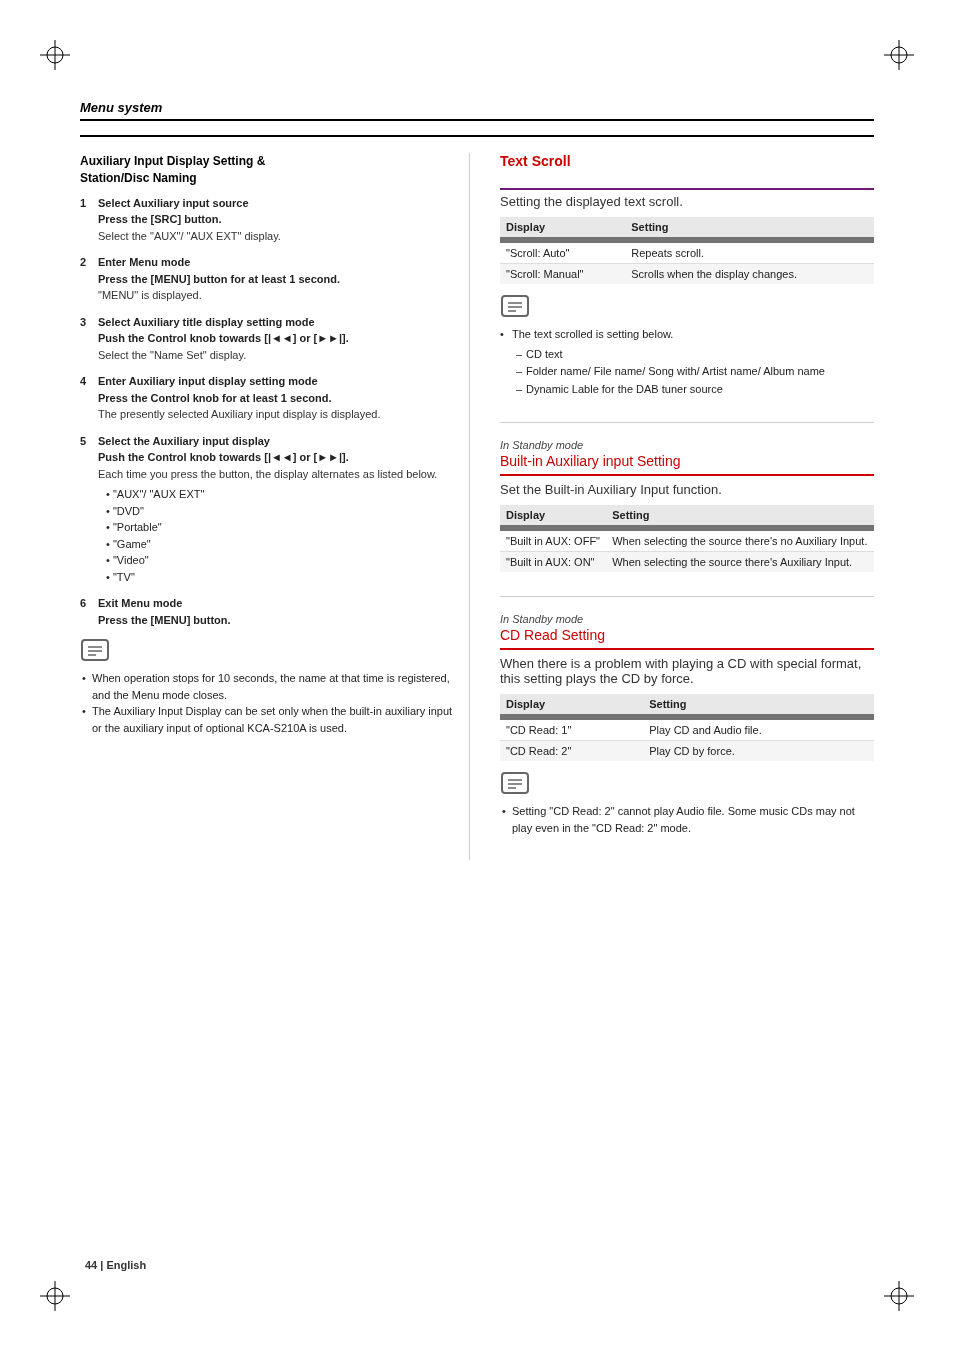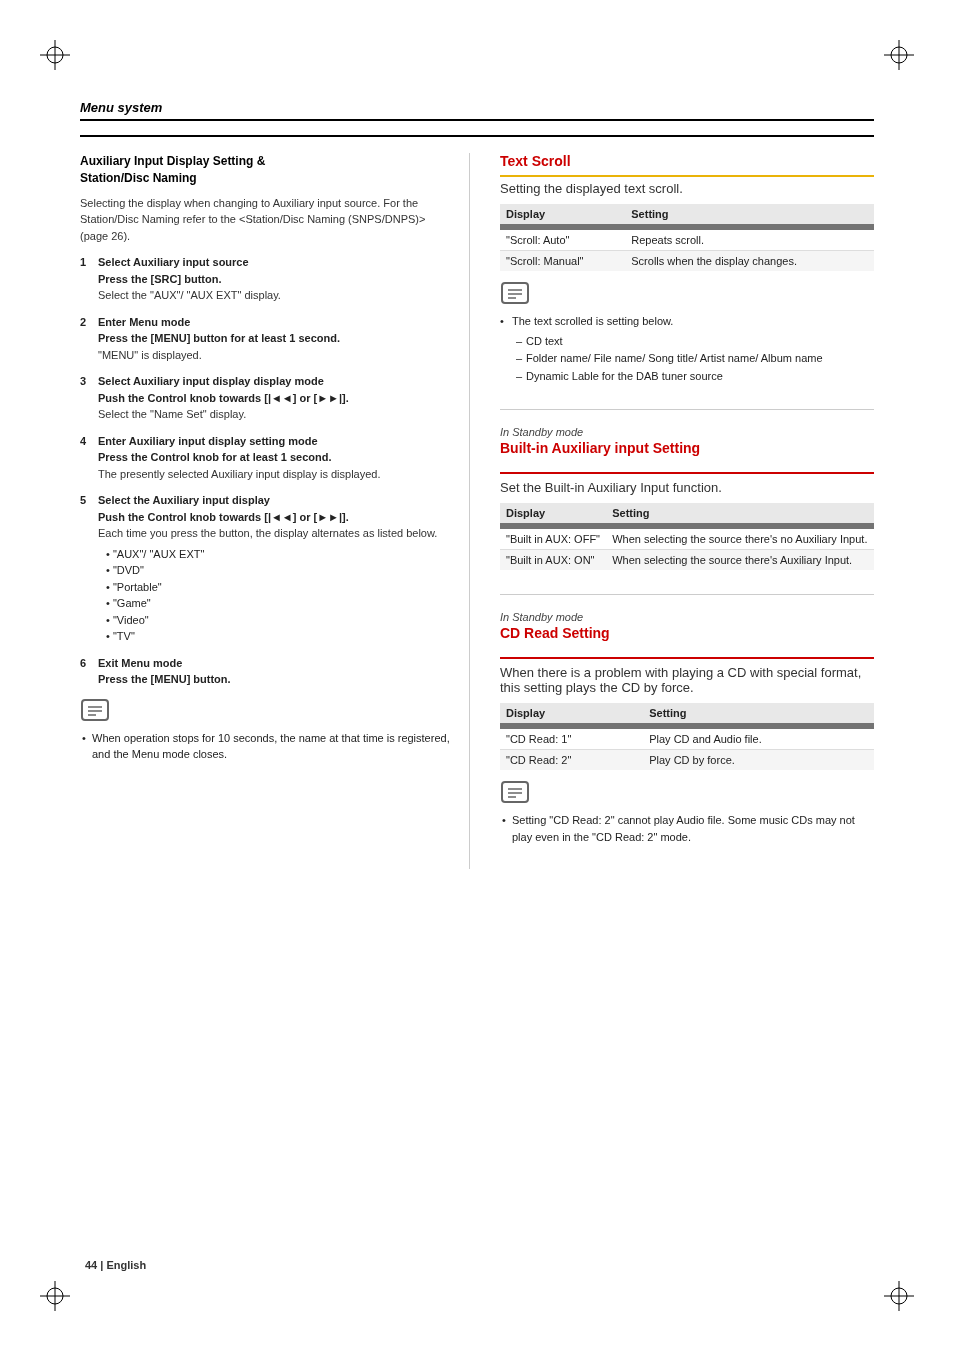--- a/index.html
+++ b/index.html
@@ -167,22 +167,22 @@
     .right-section {
       margin-bottom: 24px;
     }
 
     
     .text-scroll-title {
       font-size: 14px;
       font-weight: bold;
       color: #cc0000;
       margin-bottom: 4px;
-      border-bottom: 2px solid #eab308;
-      padding-bottom: 6px;
+      border-bottom: 2px solid #701a75;
+      padding-bottom: 19px;
     }
 
     .subsection-text {
       font-size: 13px;
       color: #333;
       margin-bottom: 8px;
     }
 
     .note-list {
       list-style: none;
@@ -232,24 +232,24 @@
     
     .in-standby {
       font-style: italic;
       font-size: 11px;
       color: #444;
       margin-bottom: 2px;
     }
 
     .section-heading-red {
       font-size: 14px;
-      font-weight: bold;
+      font-weight: normal;
       color: #cc0000;
       border-bottom: 2px solid #cc0000;
-      padding-bottom: 16px;
+      padding-bottom: 5px;
       margin-bottom: 6px;
     }
 
     .menu-system-header {
       font-style: italic;
       font-weight: bold;
       font-size: 13px;
       color: #000;
       padding-bottom: 4px;
       border-bottom: 2px solid #000;
@@ -304,21 +304,20 @@
 
   <div class="two-col">
 
     <div class="col-left">
 
       <div class="left-section-title">
         <span>Auxiliary Input Display Setting &amp;</span><br>
         <span>Station/Disc Naming</span>
       </div>
 
-      <p class="section-subtitle">Selecting the display when changing to Auxiliary input source. For the Station/Disc Naming refer to the &lt;Station/Disc Naming (SNPS/DNPS)&gt; (page 26).</p>
 
       <div class="step">
         <span class="step-num">1</span>
         <div class="step-content">
           <span class="step-title">Select Auxiliary input source</span>
           <span class="step-instruction">Press the [SRC] button.</span>
           <span class="step-detail">Select the "AUX"/ "AUX EXT" display.</span>
         </div>
       </div>
 
@@ -327,21 +326,21 @@
         <div class="step-content">
           <span class="step-title">Enter Menu mode</span>
           <span class="step-instruction">Press the [MENU] button for at least 1 second.</span>
           <span class="step-detail">"MENU" is displayed.</span>
         </div>
       </div>
 
       <div class="step">
         <span class="step-num">3</span>
         <div class="step-content">
-          <span class="step-title">Select Auxiliary input display display mode</span>
+          <span class="step-title">Select Auxiliary title display setting mode</span>
           <span class="step-instruction">Push the Control knob towards [|◄◄] or [►►|].</span>
           <span class="step-detail">Select the "Name Set" display.</span>
         </div>
       </div>
 
       <div class="step">
         <span class="step-num">4</span>
         <div class="step-content">
           <span class="step-title">Enter Auxiliary input display setting mode</span>
           <span class="step-instruction">Press the Control knob for at least 1 second.</span>
@@ -378,20 +377,21 @@
         <div style="margin-bottom:6px;">
           <svg width="30" height="24" viewBox="0 0 30 24">
             <rect x="2" y="2" width="26" height="20" rx="3" ry="3" fill="none" stroke="#666" stroke-width="2"></rect>
             <line x1="8" y1="9" x2="22" y2="9" stroke="#666" stroke-width="1.5"></line>
             <line x1="8" y1="13" x2="22" y2="13" stroke="#666" stroke-width="1.5"></line>
             <line x1="8" y1="17" x2="16" y2="17" stroke="#666" stroke-width="1.5"></line>
           </svg>
         </div>
         <ul class="note-bullets">
           <li>When operation stops for 10 seconds, the name at that time is registered, and the Menu mode closes.</li>
+          <li>The Auxiliary Input Display can be set only when the built-in auxiliary input or the auxiliary input of optional KCA-S210A is used.</li>
         </ul>
       </div>
 
     </div>
 
     <div class="col-right">
 
       <div class="right-section">
         <div class="text-scroll-title">Text Scroll</div>
         <p class="subsection-text">Setting the displayed text scroll.</p>
@@ -420,21 +420,21 @@
             <rect x="2" y="2" width="26" height="20" rx="3" ry="3" fill="none" stroke="#666" stroke-width="2"></rect>
             <line x1="8" y1="9" x2="22" y2="9" stroke="#666" stroke-width="1.5"></line>
             <line x1="8" y1="13" x2="22" y2="13" stroke="#666" stroke-width="1.5"></line>
             <line x1="8" y1="17" x2="16" y2="17" stroke="#666" stroke-width="1.5"></line>
           </svg>
         </div>
 
         <div class="note-bullet-outer">The text scrolled is setting below.</div>
         <ul class="note-list" style="margin-left:16px; margin-top:2px;">
           <li>CD text</li>
-          <li>Folder name/ File name/ Song title/ Artist name/ Album name</li>
+          <li>Folder name/ File name/ Song with/ Artist name/ Album name</li>
           <li>Dynamic Lable for the DAB tuner source</li>
         </ul>
       </div>
 
       <hr class="divider-line">
 
       <div class="right-section">
         <p class="in-standby">In Standby mode</p>
         <div class="section-heading-red">Built-in Auxiliary input Setting</div>
         <p class="subsection-text">Set the Built-in Auxiliary Input function.</p>

